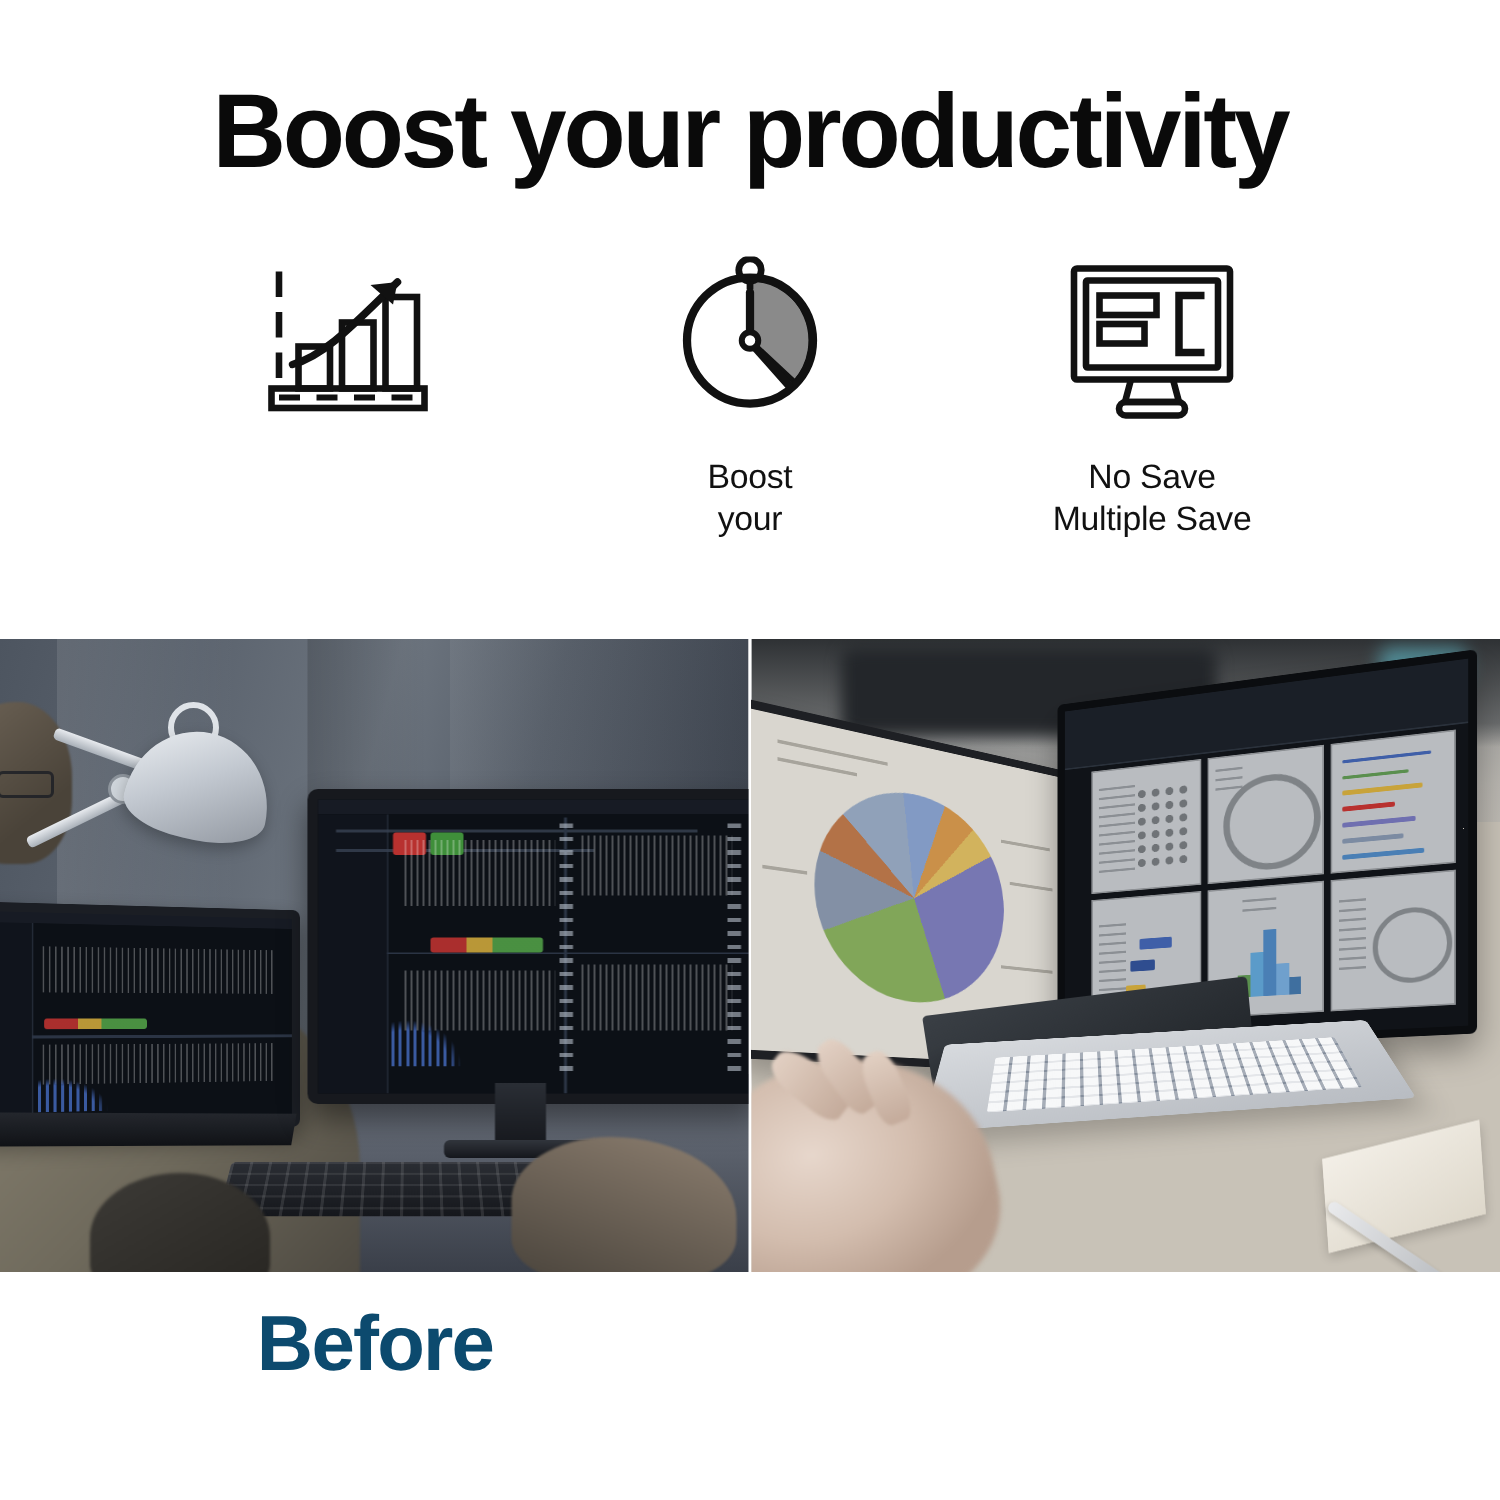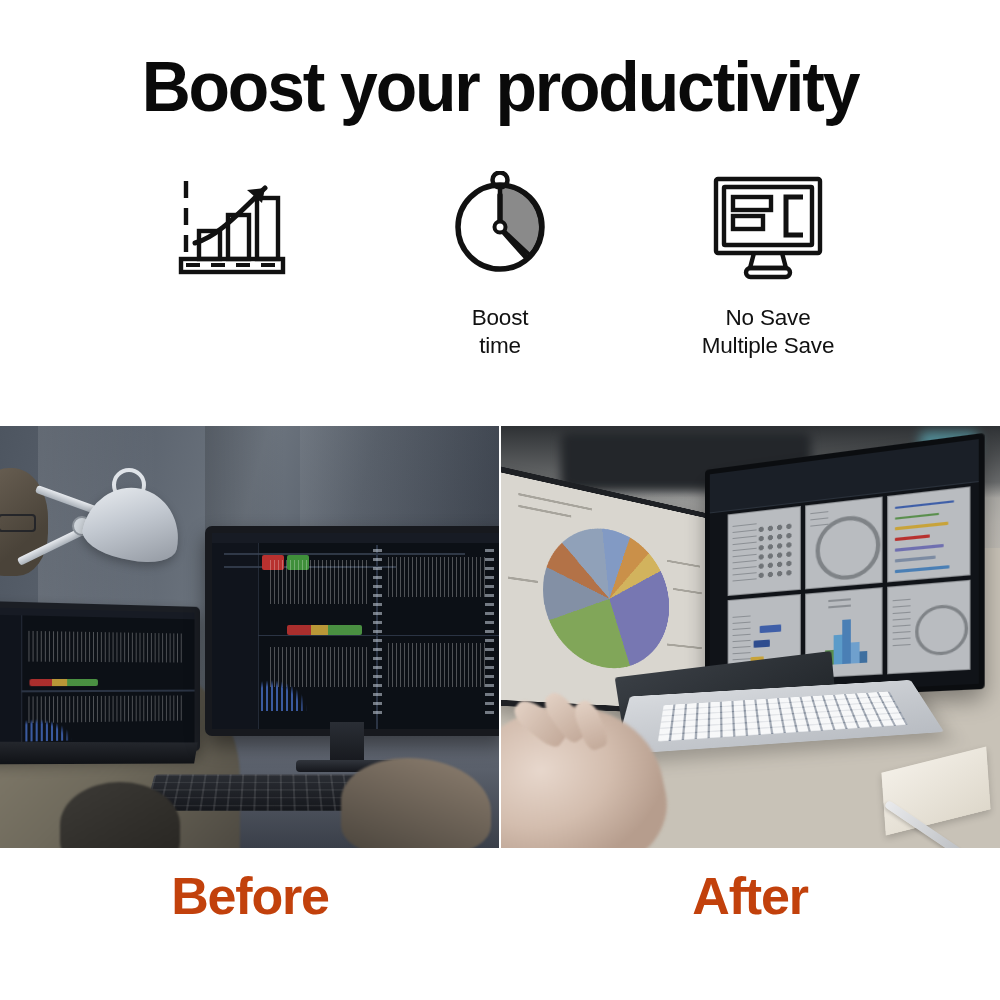--- a/index.html
+++ b/index.html
@@ -455,21 +455,21 @@
     position: absolute;
     top: 866px; left: 0; width: 1000px;
     display: flex;
   }
   .caption {
     width: 500px;
     text-align: center;
     font-size: 52px;
     font-weight: 800;
     letter-spacing: -1.2px;
-    color: #c2410c;
+    color: #0c4a6e;
   }
 </style>
 </head>
 <body>
 
 <div class="headline">Boost your productivity</div>
 
 <div class="features">
 
   <div class="feature">
@@ -507,21 +507,21 @@
 
         <line x1="54" y1="53" x2="54" y2="24" stroke="#111111" stroke-width="5.5" stroke-linecap="round"></line>
 
         <line x1="56" y1="59" x2="80" y2="86" stroke="#111111" stroke-width="5.5" stroke-linecap="round"></line>
 
         <circle cx="54" cy="56" r="5.5" fill="#ffffff" stroke="#111111" stroke-width="4"></circle>
       </svg>
     </div>
     <div class="feature-label">
       <span>Boost</span><br>
-      <span>time</span>
+      <span>your</span>
     </div>
   </div>
 
   <div class="feature">
     <div class="feature-icon">
       <svg width="132" height="108" viewBox="0 0 132 108" aria-hidden="true">
         <g fill="none" stroke="#111111" stroke-width="4.4">
           <rect x="14" y="6" width="104" height="74" rx="2"></rect>
           <rect x="22" y="14" width="88" height="58" rx="1"></rect>
           <rect x="31" y="24" width="38" height="13"></rect>
@@ -686,14 +686,13 @@
     <div class="finger" style="left:78px;bottom:98px;width:23px;height:50px;transform:rotate(-22deg)"></div>
 
     <div class="paper-after"></div>
     <div class="pen-after"></div>
   </div>
 
 </div>
 
 <div class="captions">
   <div class="caption">Before</div>
-  <div class="caption">After</div>
 </div>
 
 </body></html>

